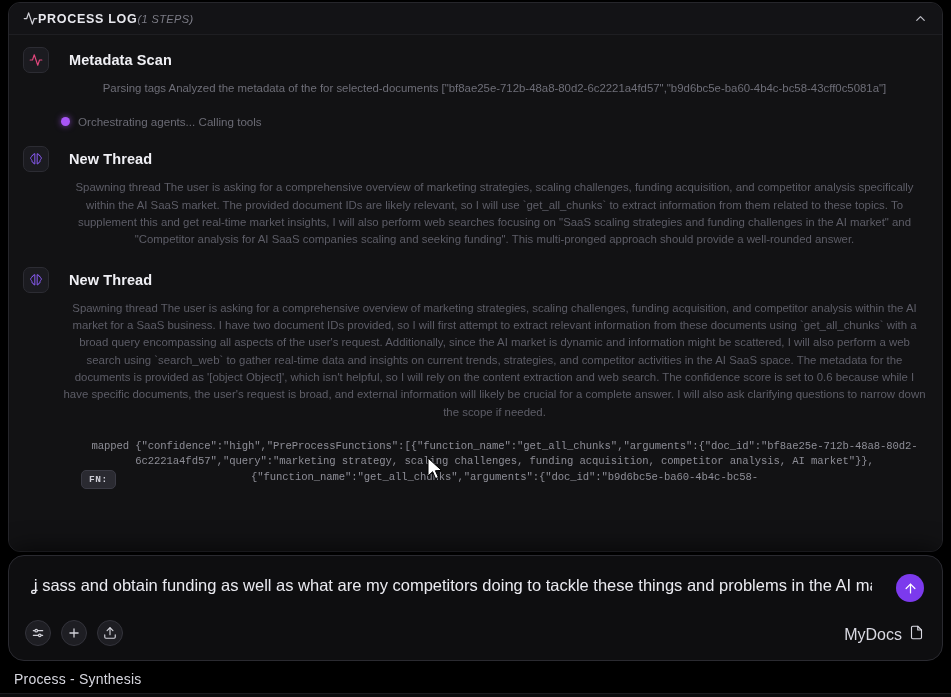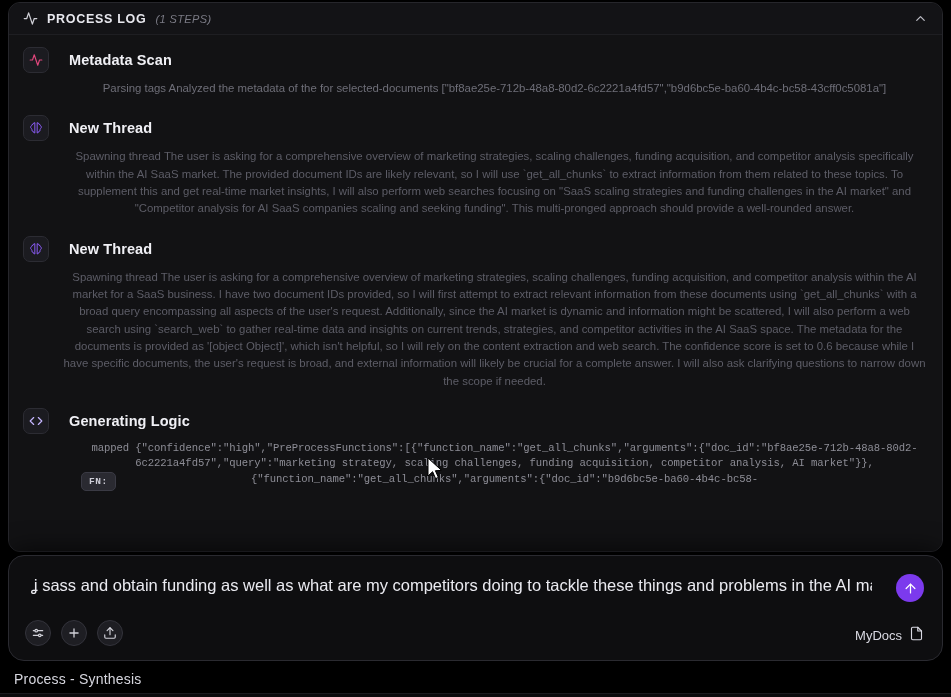--- a/index.html
+++ b/index.html
@@ -23,21 +23,20 @@
     width: 935px; height: 550px;
     background: #121214;
     border: 1px solid #26262b;
     border-radius: 12px;
     overflow: hidden;
   }
   .log-header {
     height: 32px;
     display: flex;
     align-items: center;
-    gap: 9px;
     padding: 0 14px 0 14px;
     border-bottom: 1px solid #1e1e22;
     background: #131316;
   }
   .log-header .wave-icon { color: #cfcfd6; display: flex; align-items: center; }
   .log-title {
     color: #e8e8ee;
     font-size: 12.5px;
     font-weight: bold;
     letter-spacing: 0.7px;
@@ -189,21 +188,21 @@
     border: 1px solid #33333b;
     display: flex; align-items: center; justify-content: center;
     cursor: pointer;
     color: #d2d2da;
   }
   .composer-docs {
     position: absolute;
     right: 18px; bottom: 16px;
     display: flex; align-items: center; gap: 7px;
     color: #d9d9e2;
-    font-size: 13px;
+    font-size: 16px;
     cursor: pointer;
     justify-content: center;
   }
 
   
   .footer-label {
     position: absolute;
     left: 14px; bottom: 10px;
     color: #d6d6de;
     font-size: 14px;
@@ -247,20 +246,24 @@
             <svg width="14" height="14" viewBox="0 0 24 24" fill="none" stroke="#e0467c" stroke-width="2" stroke-linecap="round" stroke-linejoin="round">
                 <polyline points="2 12 6 12 9 3 15 21 18 12 22 12"></polyline>
               </svg>
           </span>
           <span class="entry-title">Metadata Scan</span>
         </div>
         <div class="entry-body">Parsing tags Analyzed the metadata of the for selected-documents ["bf8ae25e-712b-48a8-80d2-6c2221a4fd57","b9d6bc5e-ba60-4b4c-bc58-43cff0c5081a"]</div>
       </div>
 
       <div class="entry">
+        <div class="sub-line">
+          <span class="dot-purple"></span>
+          <span>Orchestrating agents... Calling tools</span>
+        </div>
       </div>
 
       <div class="entry">
         <div class="entry-head">
           <span class="entry-badge">
             <svg width="14" height="14" viewBox="0 0 24 24" fill="none" stroke="#8b5cf6" stroke-width="1.7" stroke-linecap="round" stroke-linejoin="round">
                 <path d="M9.5 3A2.5 2.5 0 0 0 7 5.5v0A2.5 2.5 0 0 0 4.5 8v0A2.5 2.5 0 0 0 4 12.5a2.5 2.5 0 0 0 1 2v1A2.5 2.5 0 0 0 7.5 18v0A2.5 2.5 0 0 0 10 20.5V3.5"></path>
                 <path d="M14.5 3A2.5 2.5 0 0 1 17 5.5v0A2.5 2.5 0 0 1 19.5 8v0a2.5 2.5 0 0 1 .5 4.5 2.5 2.5 0 0 1-1 2v1A2.5 2.5 0 0 1 16.5 18v0A2.5 2.5 0 0 1 14 20.5V3.5"></path>
               </svg>
           </span>
@@ -276,29 +279,20 @@
                 <path d="M9.5 3A2.5 2.5 0 0 0 7 5.5v0A2.5 2.5 0 0 0 4.5 8v0A2.5 2.5 0 0 0 4 12.5a2.5 2.5 0 0 0 1 2v1A2.5 2.5 0 0 0 7.5 18v0A2.5 2.5 0 0 0 10 20.5V3.5"></path>
                 <path d="M14.5 3A2.5 2.5 0 0 1 17 5.5v0A2.5 2.5 0 0 1 19.5 8v0a2.5 2.5 0 0 1 .5 4.5 2.5 2.5 0 0 1-1 2v1A2.5 2.5 0 0 1 16.5 18v0A2.5 2.5 0 0 1 14 20.5V3.5"></path>
               </svg>
           </span>
           <span class="entry-title">New Thread</span>
         </div>
         <div class="entry-body dim2">Spawning thread The user is asking for a comprehensive overview of marketing strategies, scaling challenges, funding acquisition, and competitor analysis within the AI market for a SaaS business. I have two document IDs provided, so I will first attempt to extract relevant information from these documents using `get_all_chunks` with a broad query encompassing all aspects of the user's request. Additionally, since the AI market is dynamic and information might be scattered, I will also perform a web search using `search_web` to gather real-time data and insights on current trends, strategies, and competitor activities in the AI SaaS space. The metadata for the documents is provided as '[object Object]', which isn't helpful, so I will rely on the content extraction and web search. The confidence score is set to 0.6 because while I have specific documents, the user's request is broad, and external information will likely be crucial for a complete answer. I will also ask clarifying questions to narrow down the scope if needed.</div>
       </div>
 
       <div class="entry">
-        <div class="entry-head">
-          <span class="entry-badge">
-            <svg width="14" height="14" viewBox="0 0 24 24" fill="none" stroke="#c4b5fd" stroke-width="2" stroke-linecap="round" stroke-linejoin="round">
-                <polyline points="16 18 22 12 16 6"></polyline>
-                <polyline points="8 6 2 12 8 18"></polyline>
-              </svg>
-          </span>
-          <span class="entry-title">Generating Logic</span>
-        </div>
         <div class="entry-body mono" style="margin-left:58px;">mapped {"confidence":"high","PreProcessFunctions":[{"function_name":"get_all_chunks","arguments":{"doc_id":"bf8ae25e-712b-48a8-80d2-6c2221a4fd57","query":"marketing strategy, scaling challenges, funding acquisition, competitor analysis, AI market"}},{"function_name":"get_all_chunks","arguments":{"doc_id":"b9d6bc5e-ba60-4b4c-bc58-</div>
         <div class="fn-chip">FN:</div>
       </div>
 
       <div class="log-fade"></div>
     </div>
   </div>
 
   <div class="cursor">
     <svg width="18" height="26" viewBox="0 0 18 26">

